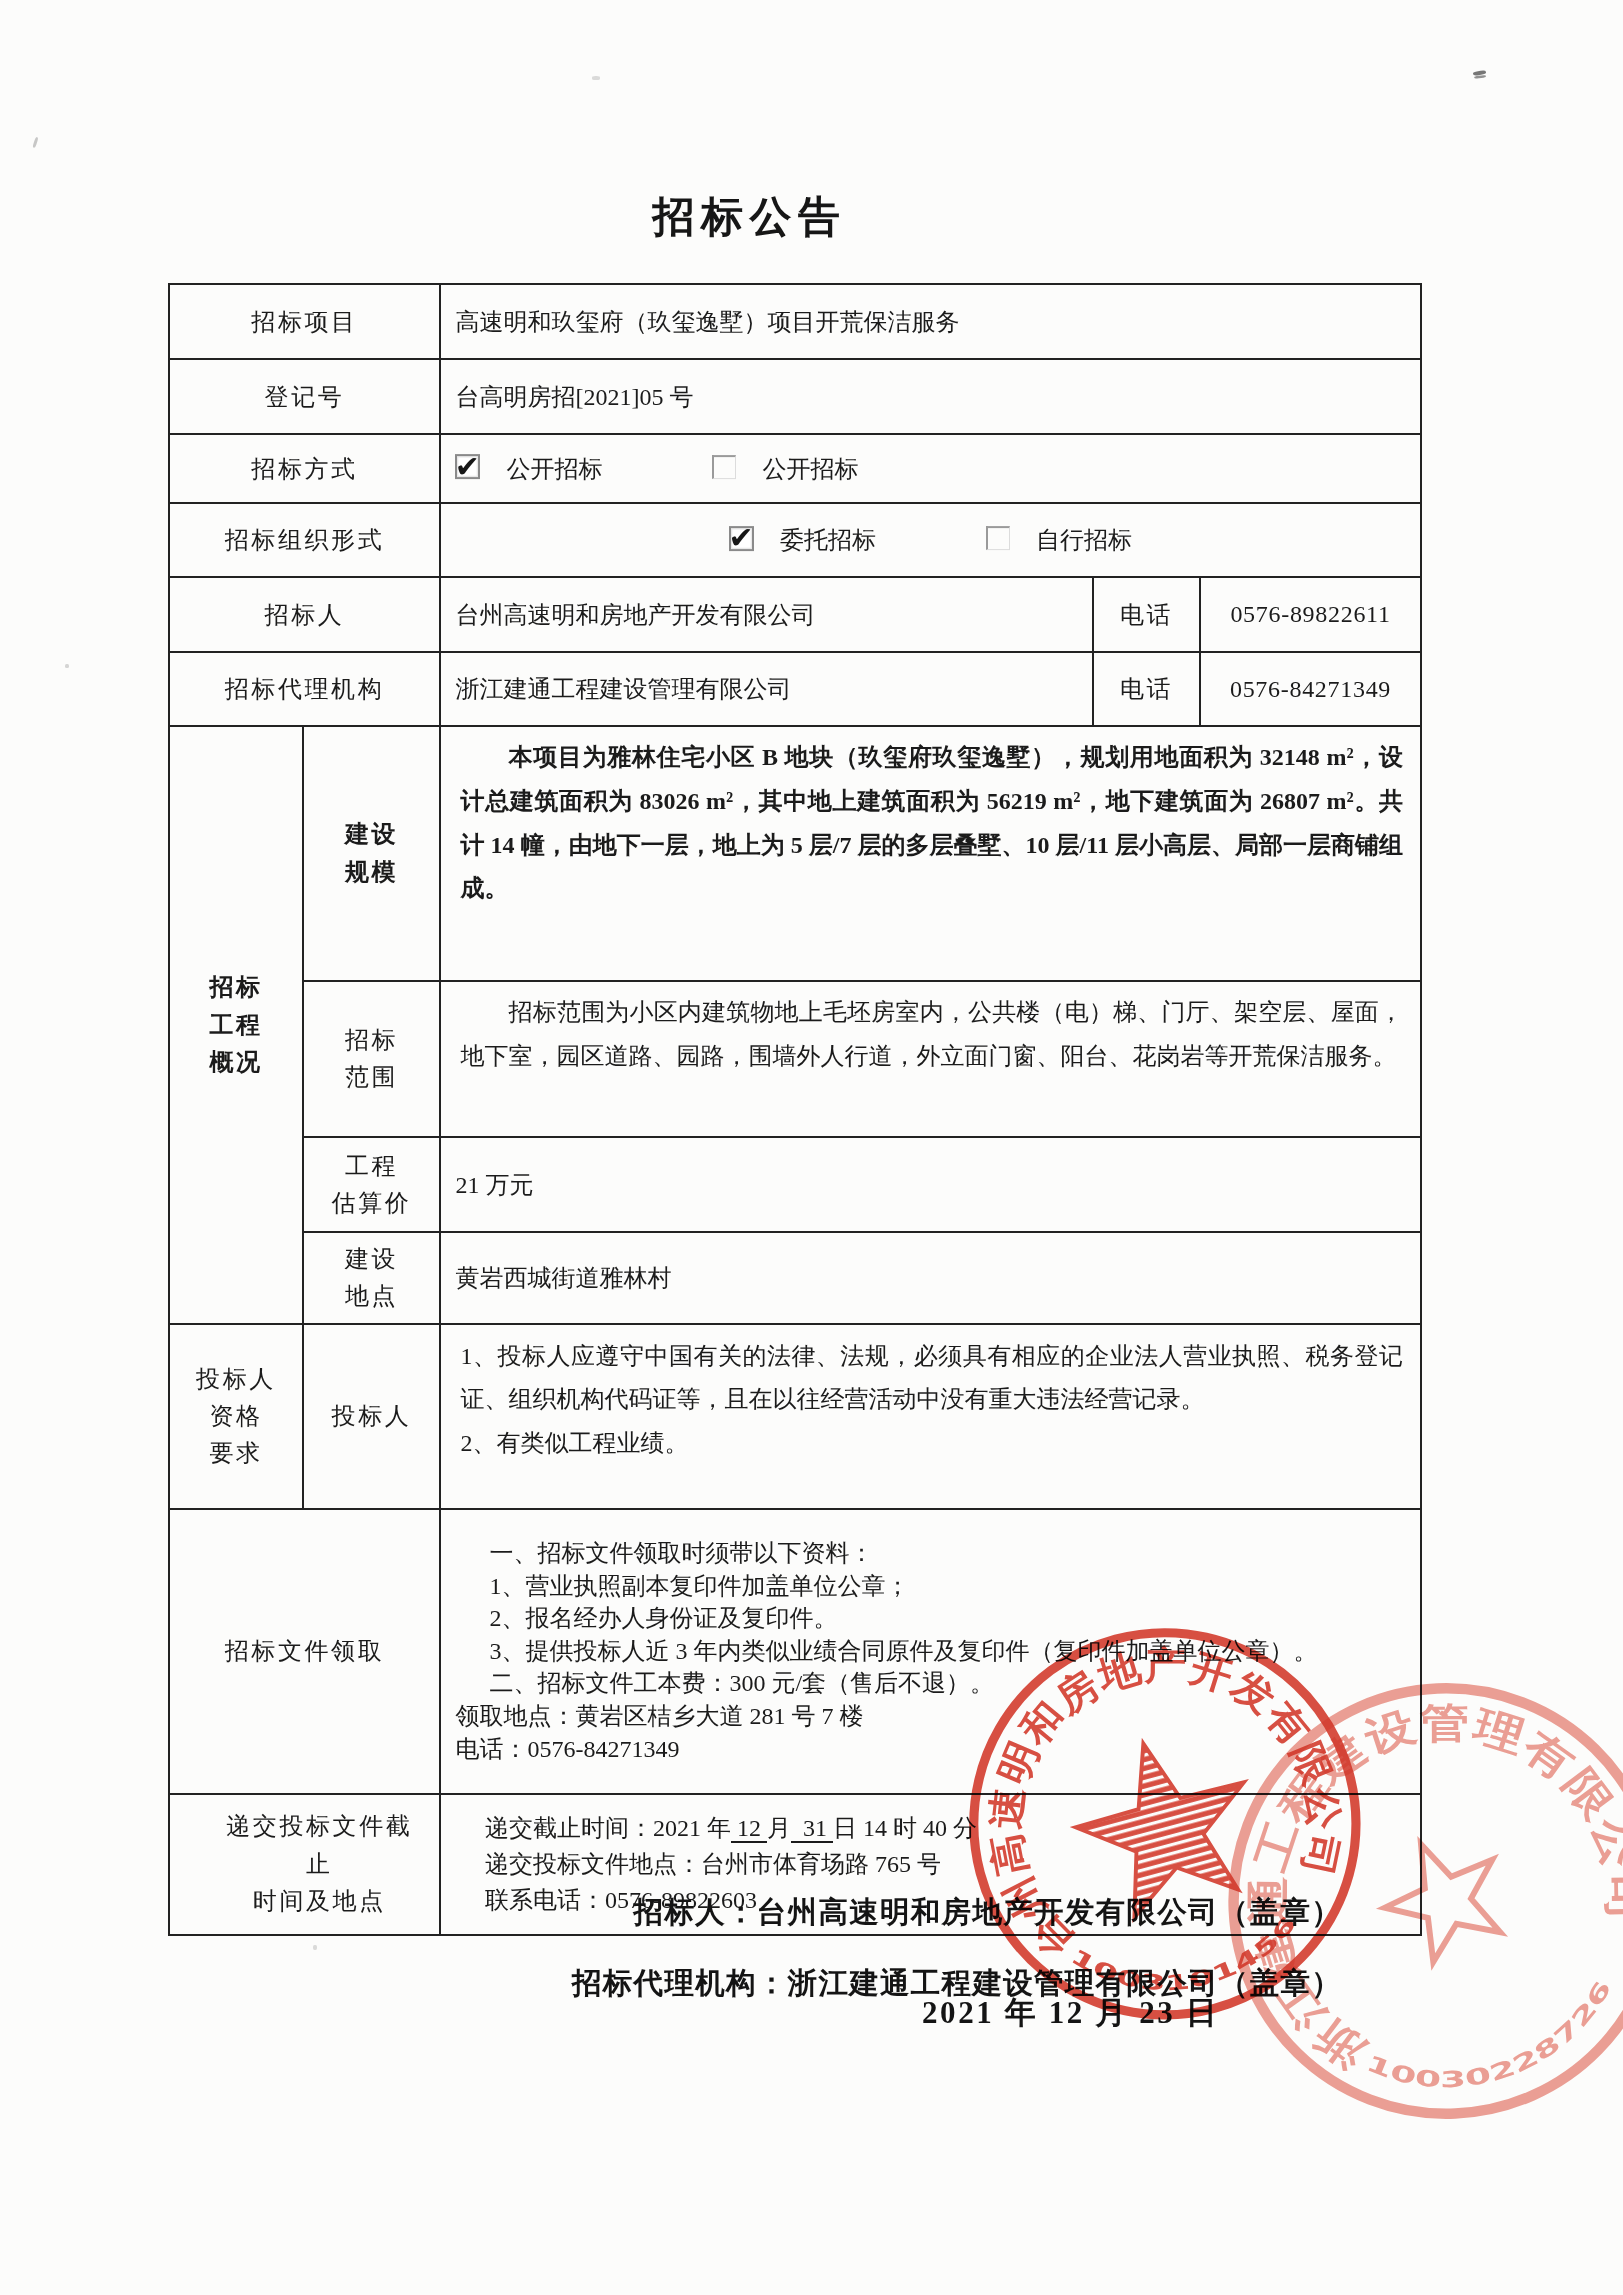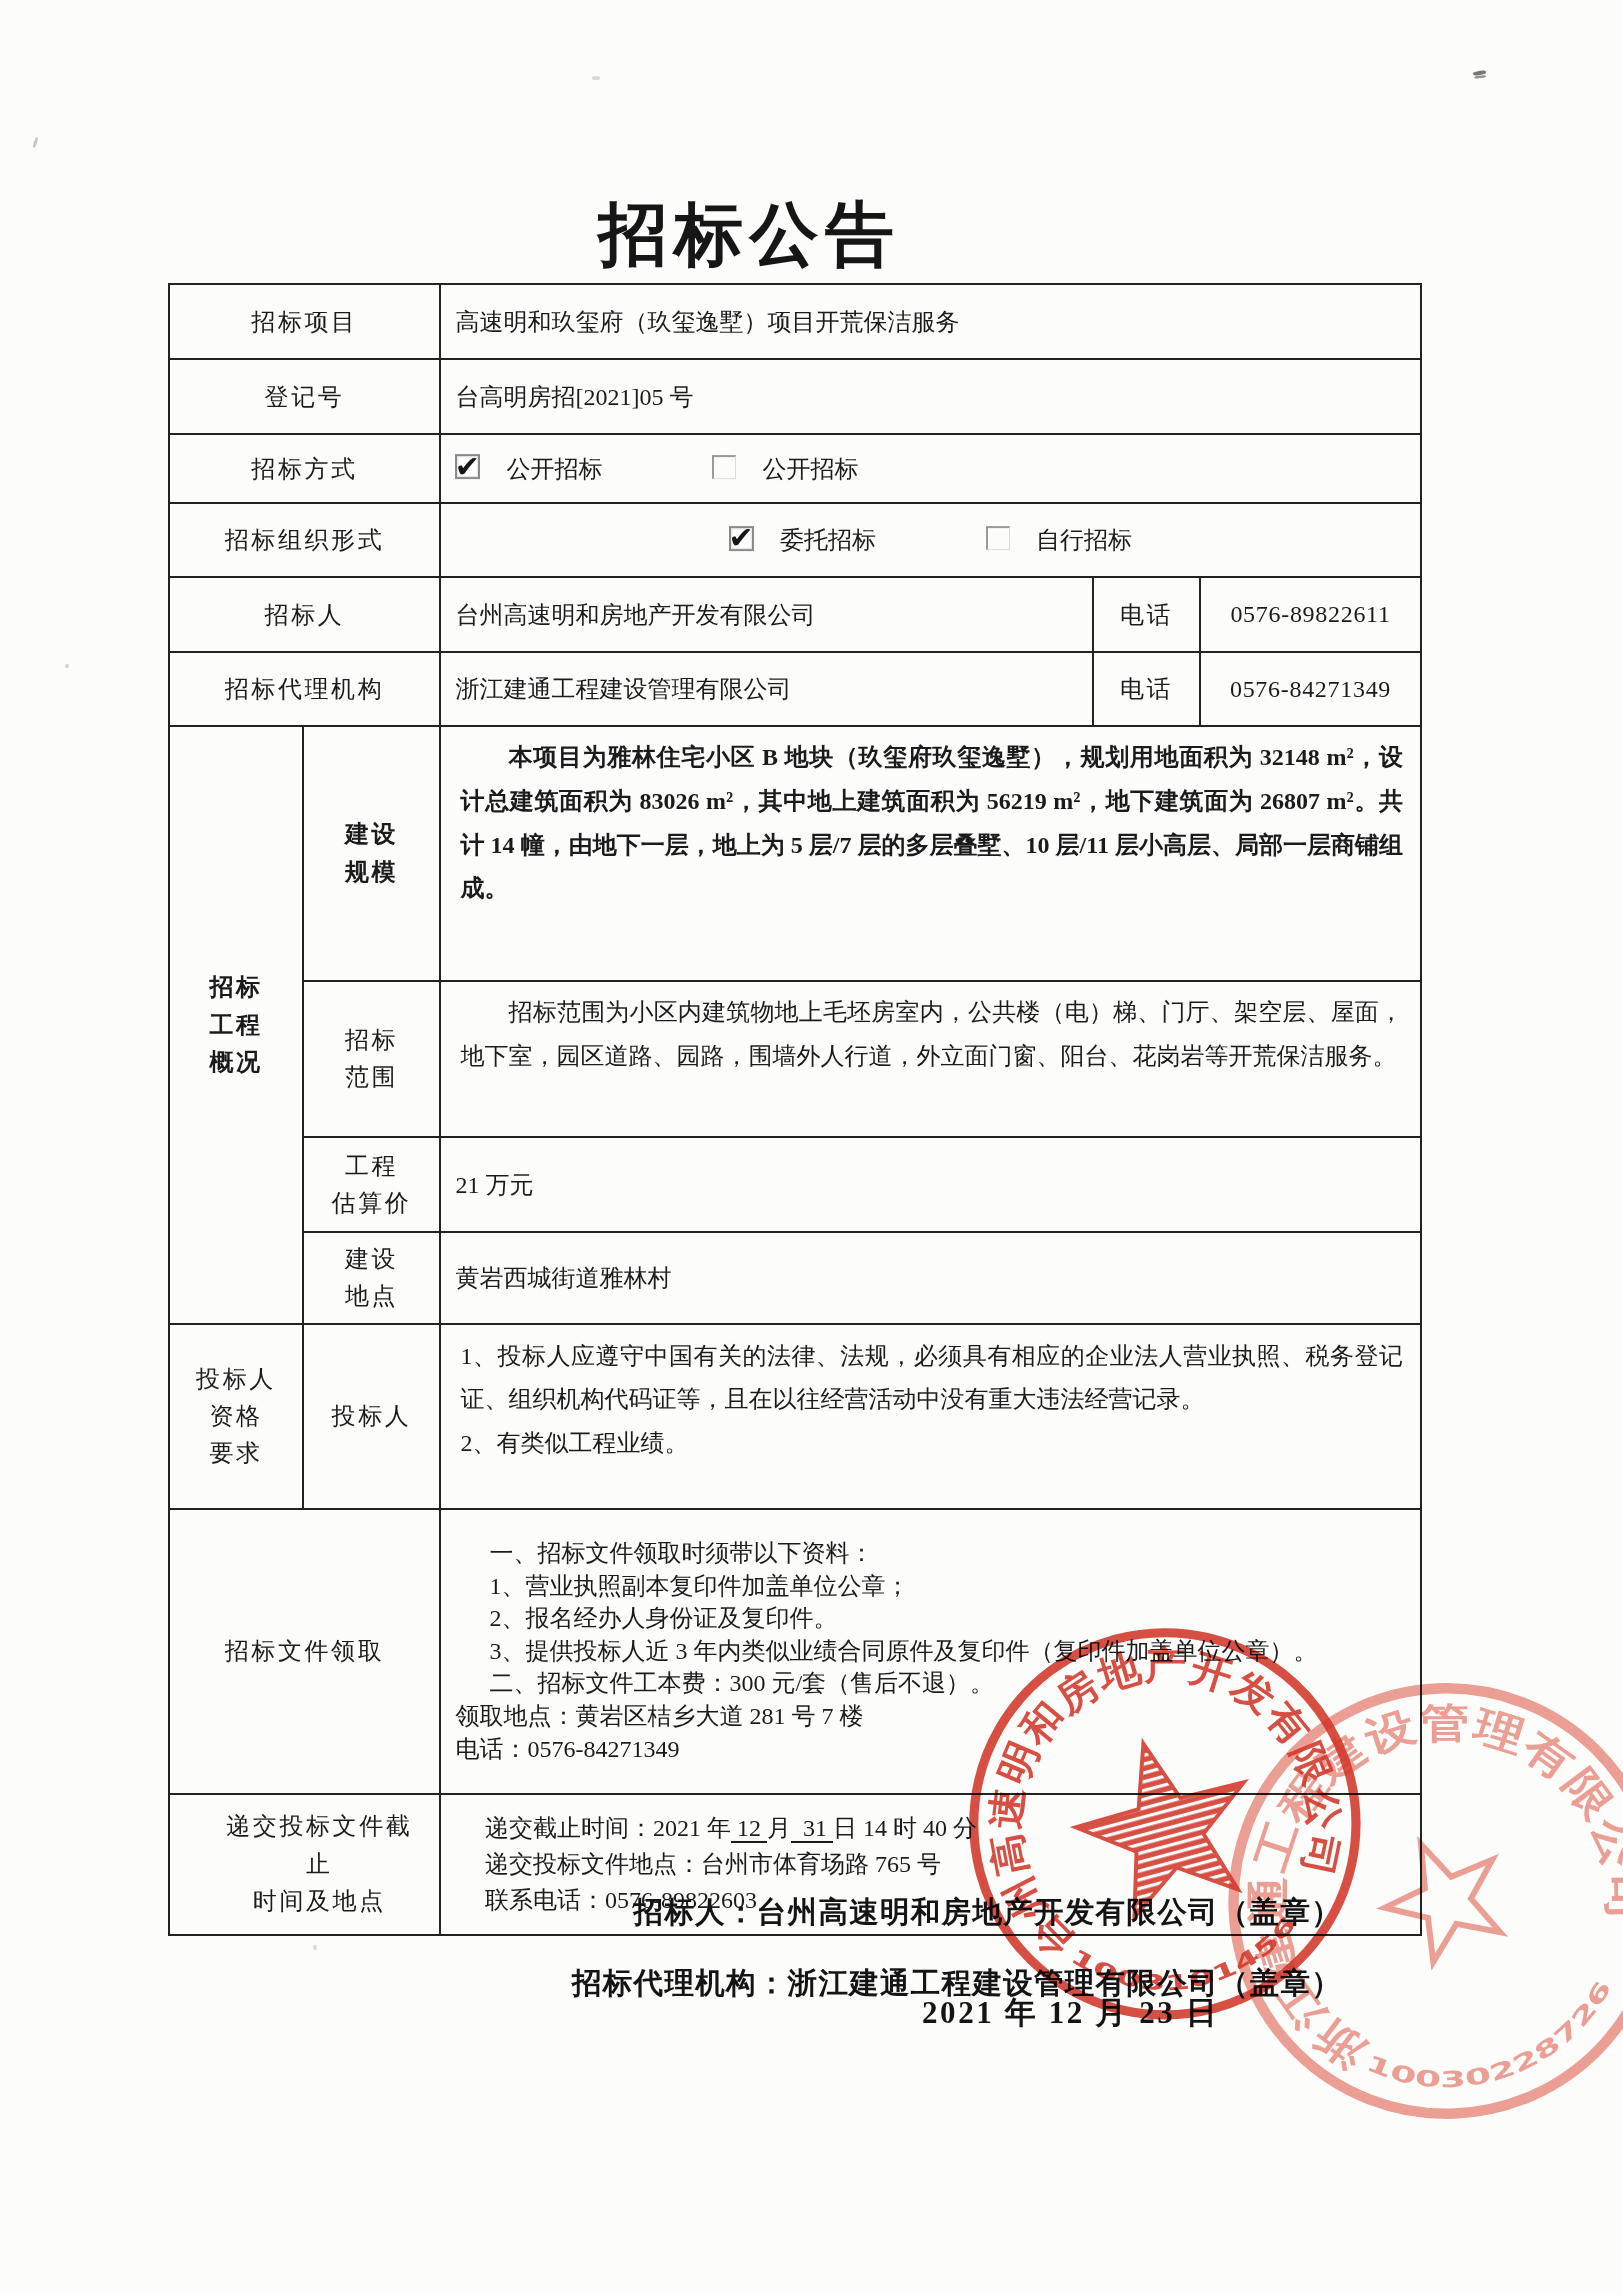--- a/index.html
+++ b/index.html
@@ -5,21 +5,21 @@
   html,body{margin:0;padding:0;}
   body{
     width:1623px;height:2295px;position:relative;overflow:hidden;
     background:#fcfcfb;
     font-family:"Liberation Serif","DejaVu Serif",serif;
     color:#1a1a1a;
   }
   .title{
     position:absolute;top:189px;left:0;width:1499px;text-align:center;
     font-family:"DejaVu Sans","Liberation Sans",sans-serif;
-    font-size:69px;font-weight:700;letter-spacing:6.5px;color:#161616;
+    font-size:42px;font-weight:700;letter-spacing:6.5px;color:#161616;
   }
   table.main{
     position:absolute;top:283px;left:168px;
     border-collapse:collapse;table-layout:fixed;width:1251px;
   }
   td{
     border:2px solid #222;border-top-width:2.6px;border-bottom-width:2.6px;
     font-size:24px;color:#1b1b1b;vertical-align:middle;
     padding:0 14.4px;overflow:hidden;
   }

